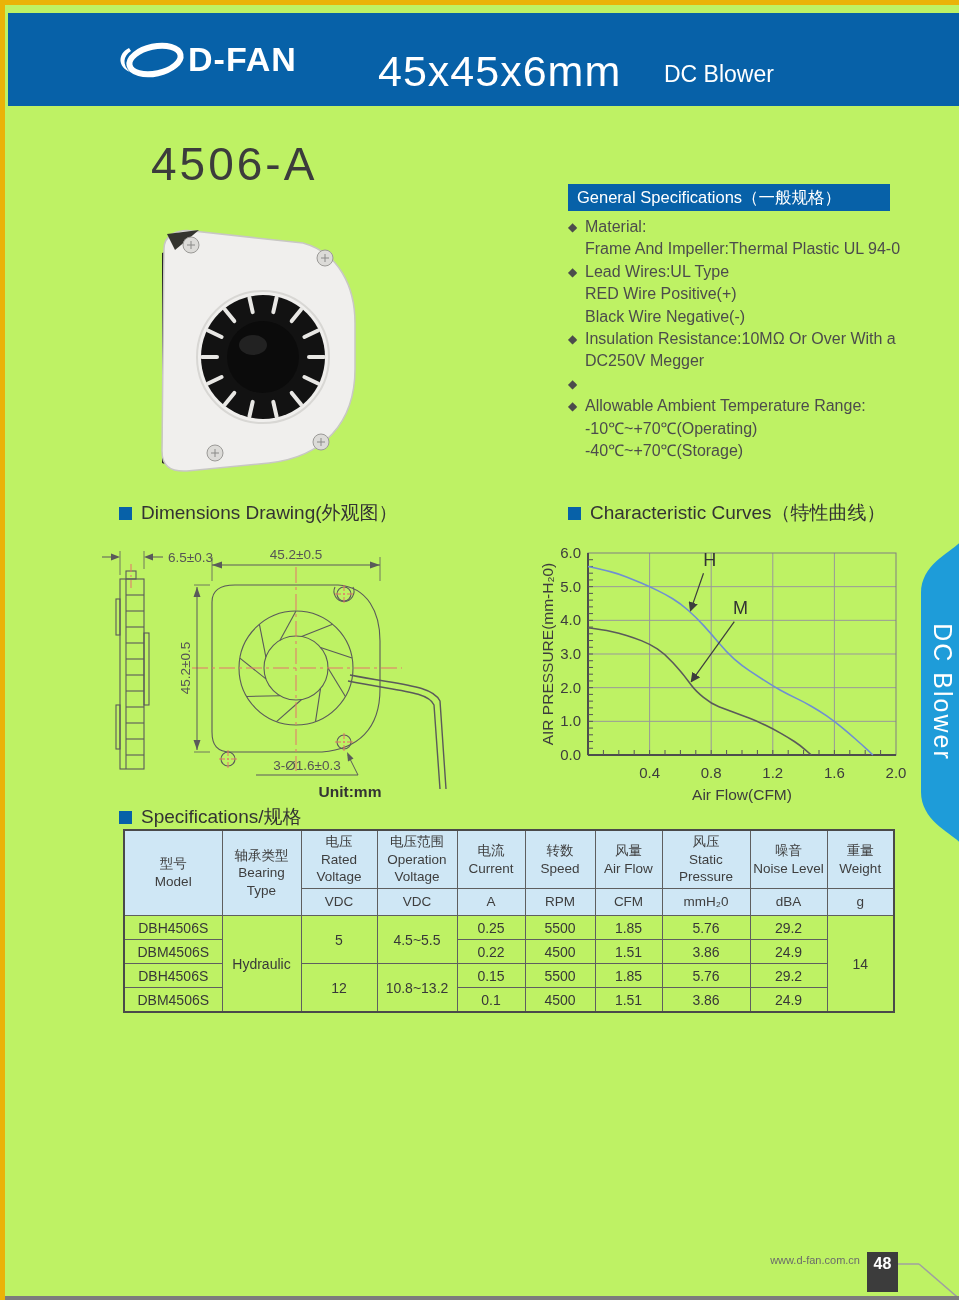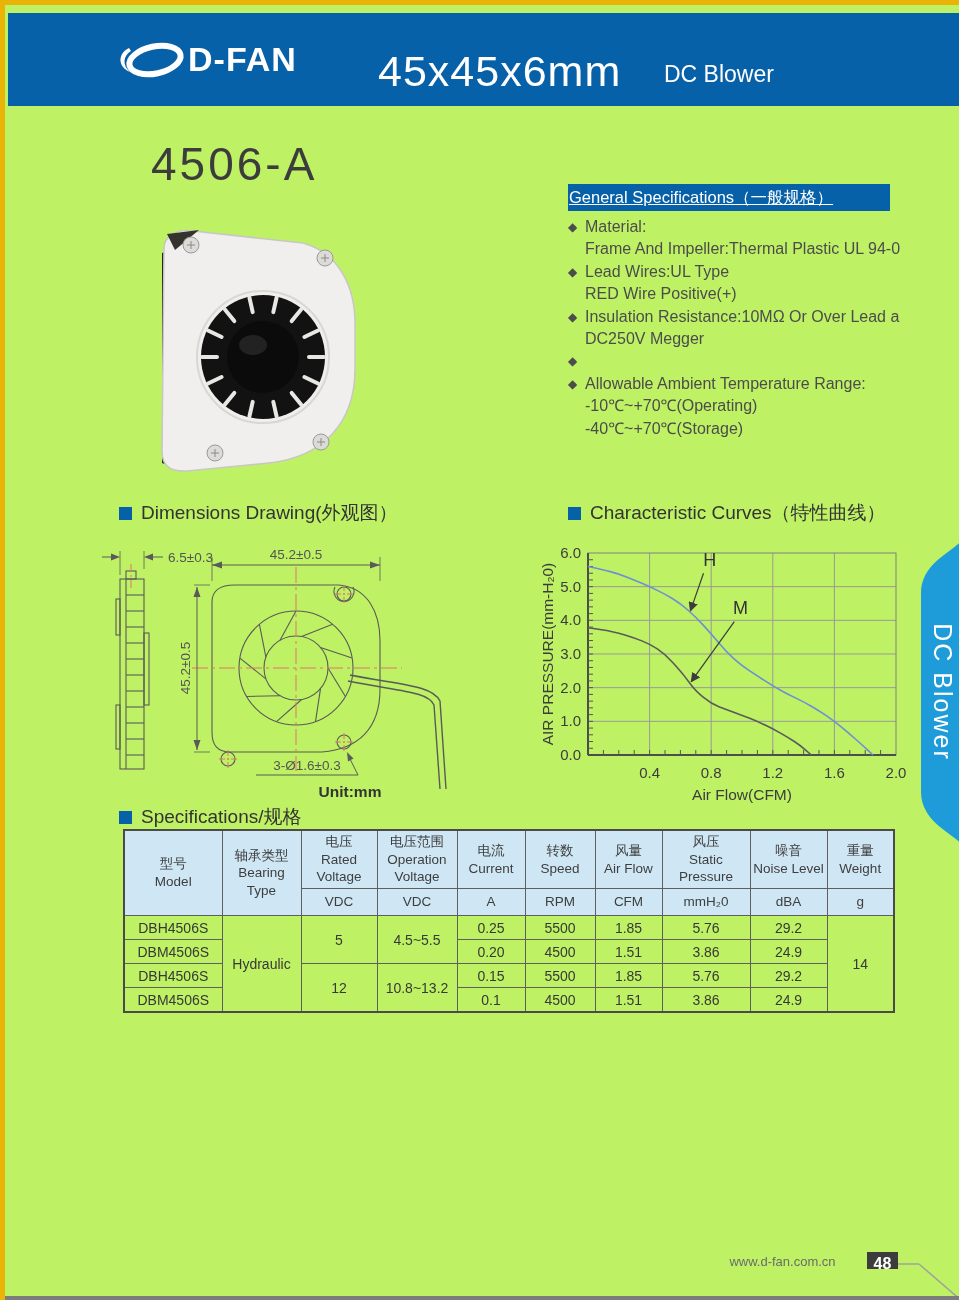--- a/index.html
+++ b/index.html
@@ -12,40 +12,40 @@
   .logo-wrap{position:absolute;left:108px;top:22px;display:flex;align-items:center;}
   .brand{color:#fff;font-size:34px;font-weight:bold;letter-spacing:1px;margin-left:2px;}
   .size-title{position:absolute;left:370px;top:34px;color:#fff;font-size:43px;letter-spacing:1px;}
   .category{position:absolute;left:656px;top:48px;color:#fff;font-size:23px;}
 
   
   .model-title{left:146px;top:132px;font-size:46px;color:#3c3c3c;letter-spacing:3px;}
 
   
   .gs-bar{left:563px;top:179px;width:322px;height:27px;background:#0761a8;color:#fff;
-          font-size:16.5px;line-height:27px;padding-left:1px;box-sizing:border-box;text-decoration:underline;}
+          font-size:16.5px;line-height:27px;padding-left:9px;box-sizing:border-box;}
   .gs-lines{left:563px;top:211px;width:345px;}
   .gs-line{display:flex;font-size:16px;line-height:22.4px;color:#4c4c4c;}
   .gs-line .dia{width:17px;flex:0 0 17px;font-size:12px;line-height:22.4px;color:#4c4c4c;}
 
   
   .sec-head{display:flex;align-items:center;font-size:19px;color:#333;}
   .sec-head .sq{width:13px;height:13px;background:#0761a8;margin-right:9px;flex:0 0 13px;}
 
   
   .spec-table{border-collapse:collapse;width:770px;table-layout:fixed;border:2px solid #4a4a4a;}
   .spec-table th,.spec-table td{border:1px solid #5f5f5f;text-align:center;vertical-align:middle;padding:0;}
   .spec-table thead th{background:#cfe7f5;font-weight:normal;font-size:13.5px;color:#3e3e3e;line-height:1.3;}
   .spec-table .hrow1 th{height:57px;}
   .spec-table .hrow2 th{height:26px;}
   .spec-table tbody td{font-size:14px;color:#383838;height:23px;}
 
   
-  .footer-url{left:700px;top:1249px;width:155px;text-align:center;font-size:13px;color:#6b6b6b;}
-  .page-badge{left:862px;top:1247px;width:31px;height:17px;background:#3c3c3c;color:#fff;
+  .footer-url{left:700px;top:1249px;width:155px;text-align:right;font-size:11px;color:#6b6b6b;}
+  .page-badge{left:862px;top:1247px;width:31px;height:40px;background:#3c3c3c;color:#fff;
               font-size:16px;font-weight:bold;text-align:center;line-height:23px;}
   .bottom-bar{left:0;bottom:0;width:100%;height:7px;background:#7c7c7c;}
 
   
   .dim-text{font:13.5px "Liberation Sans",sans-serif;fill:#555;}
   .unit-text{font:600 15.5px "Liberation Sans",sans-serif;fill:#333;}
   .tick{font:15px "Liberation Sans",sans-serif;fill:#3d3d3d;}
   .axis-label{font:15.5px "Liberation Sans",sans-serif;fill:#3d3d3d;}
   .ann{font:18px "Liberation Sans",sans-serif;fill:#333;}
   .tab-text{font:25px "Liberation Sans",sans-serif;fill:#fff;letter-spacing:2px;}
@@ -127,22 +127,26 @@
       </div>
     <div class="gs-line">
         <span class="dia">◆</span>
         <span>Lead Wires:UL Type</span>
       </div>
     <div class="gs-line">
         <span class="dia"></span>
         <span>RED Wire Positive(+)</span>
       </div>
     <div class="gs-line">
+        <span class="dia"></span>
+        <span>Black Wire Negative(-)</span>
+      </div>
+    <div class="gs-line">
         <span class="dia">◆</span>
-        <span>Insulation Resistance:10MΩ Or Over Lead a</span>
+        <span>Insulation Resistance:10MΩ Or Over With a</span>
       </div>
     <div class="gs-line">
         <span class="dia"></span>
         <span>DC250V Megger</span>
       </div>
     <div class="gs-line">
         <span class="dia">◆</span>
       </div>
     <div class="gs-line">
         <span class="dia">◆</span>
@@ -427,21 +431,21 @@
         <td rowspan="2">4.5~5.5</td>
         <td>0.25</td>
         <td>5500</td>
         <td>1.85</td>
         <td>5.76</td>
         <td>29.2</td>
         <td rowspan="4">14</td>
       </tr>
       <tr>
         <td>DBM4506S</td>
-        <td>0.20</td>
+        <td>0.22</td>
         <td>4500</td>
         <td>1.51</td>
         <td>3.86</td>
         <td>24.9</td>
       </tr>
       <tr>
         <td>DBH4506S</td>
         <td rowspan="2">12</td>
         <td rowspan="2">10.8~13.2</td>
         <td>0.15</td>

